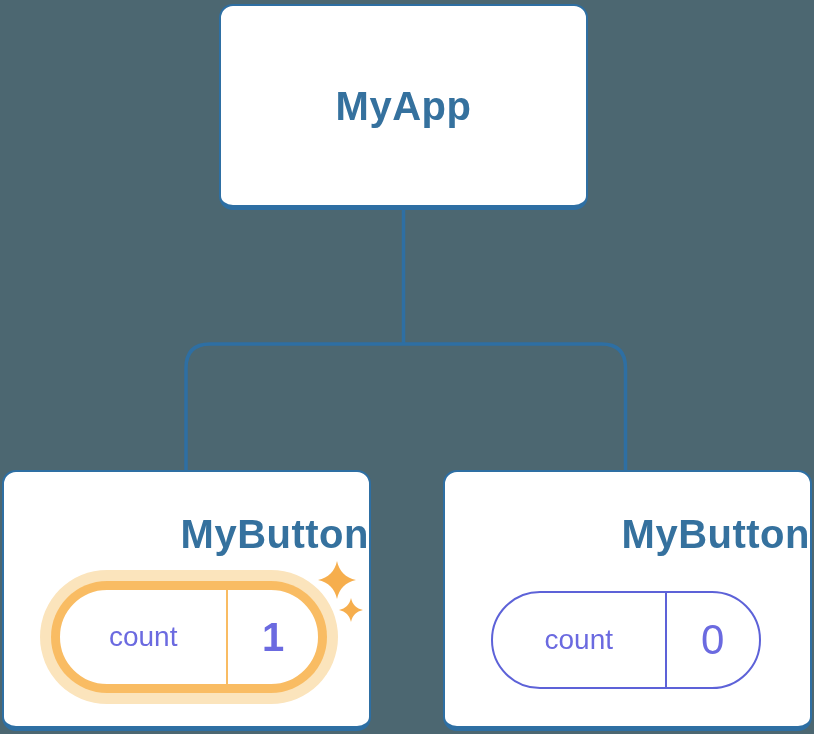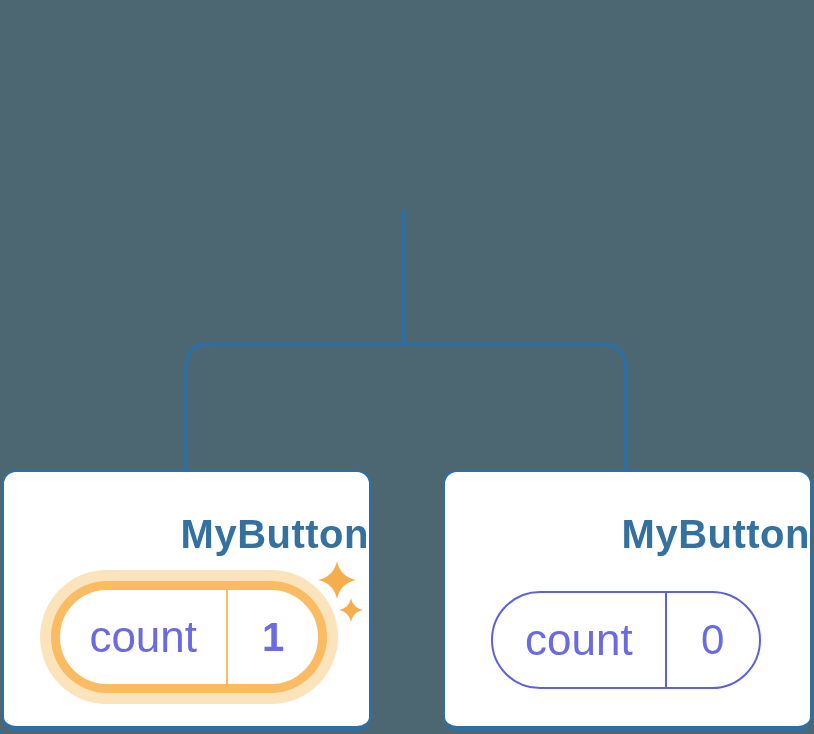--- a/index.html
+++ b/index.html
@@ -51,21 +51,21 @@
     left:53px;top:115px;width:264px;height:100px;
     border:3px solid var(--orange);
     box-shadow:0 0 0 6px var(--orange),0 0 0 17px var(--orange-glow);
   }
   .pill-plain{
     left:46px;top:119px;width:270px;height:98px;
     border:2px solid var(--purple-border);
   }
   .pill-key{
     flex:65 0 0;display:flex;align-items:center;justify-content:center;
-    font-size:44px;color:var(--purple);
+    font-size:28px;color:var(--purple);
   }
   .pill-val{
     flex:35 0 0;display:flex;align-items:center;justify-content:center;
     font-size:40px;color:var(--purple);
   }
   .pill-highlight .pill-val{border-left:2.5px solid var(--orange);font-weight:700;}
   .pill-plain .pill-val{border-left:2px solid var(--purple-border);font-size:42px;}
   .sparkle{position:absolute;z-index:3;}
   .sparkle path{fill:var(--sparkle);}
   .sparkle-lg{left:318px;top:561px;}
@@ -74,20 +74,23 @@
 </head>
 <body>
 
 <div class="stage">
 
   <svg class="connector" width="814" height="734" viewBox="0 0 814 734" aria-hidden="true">
     <path d="M403.5 210 L403.5 344"></path>
     <path d="M186 470 L186 368 Q186 344 210 344 L601.5 344 Q625.5 344 625.5 368 L625.5 470"></path>
   </svg>
 
+  <div class="node node-root">
+    <div class="node-title">MyApp</div>
+  </div>
 
   <div class="node card-left">
     <div class="node-title card-title">MyButton</div>
     <div class="pill pill-highlight">
       <div class="pill-key">count</div>
       <div class="pill-val">1</div>
     </div>
   </div>
 
   <div class="node card-right">

